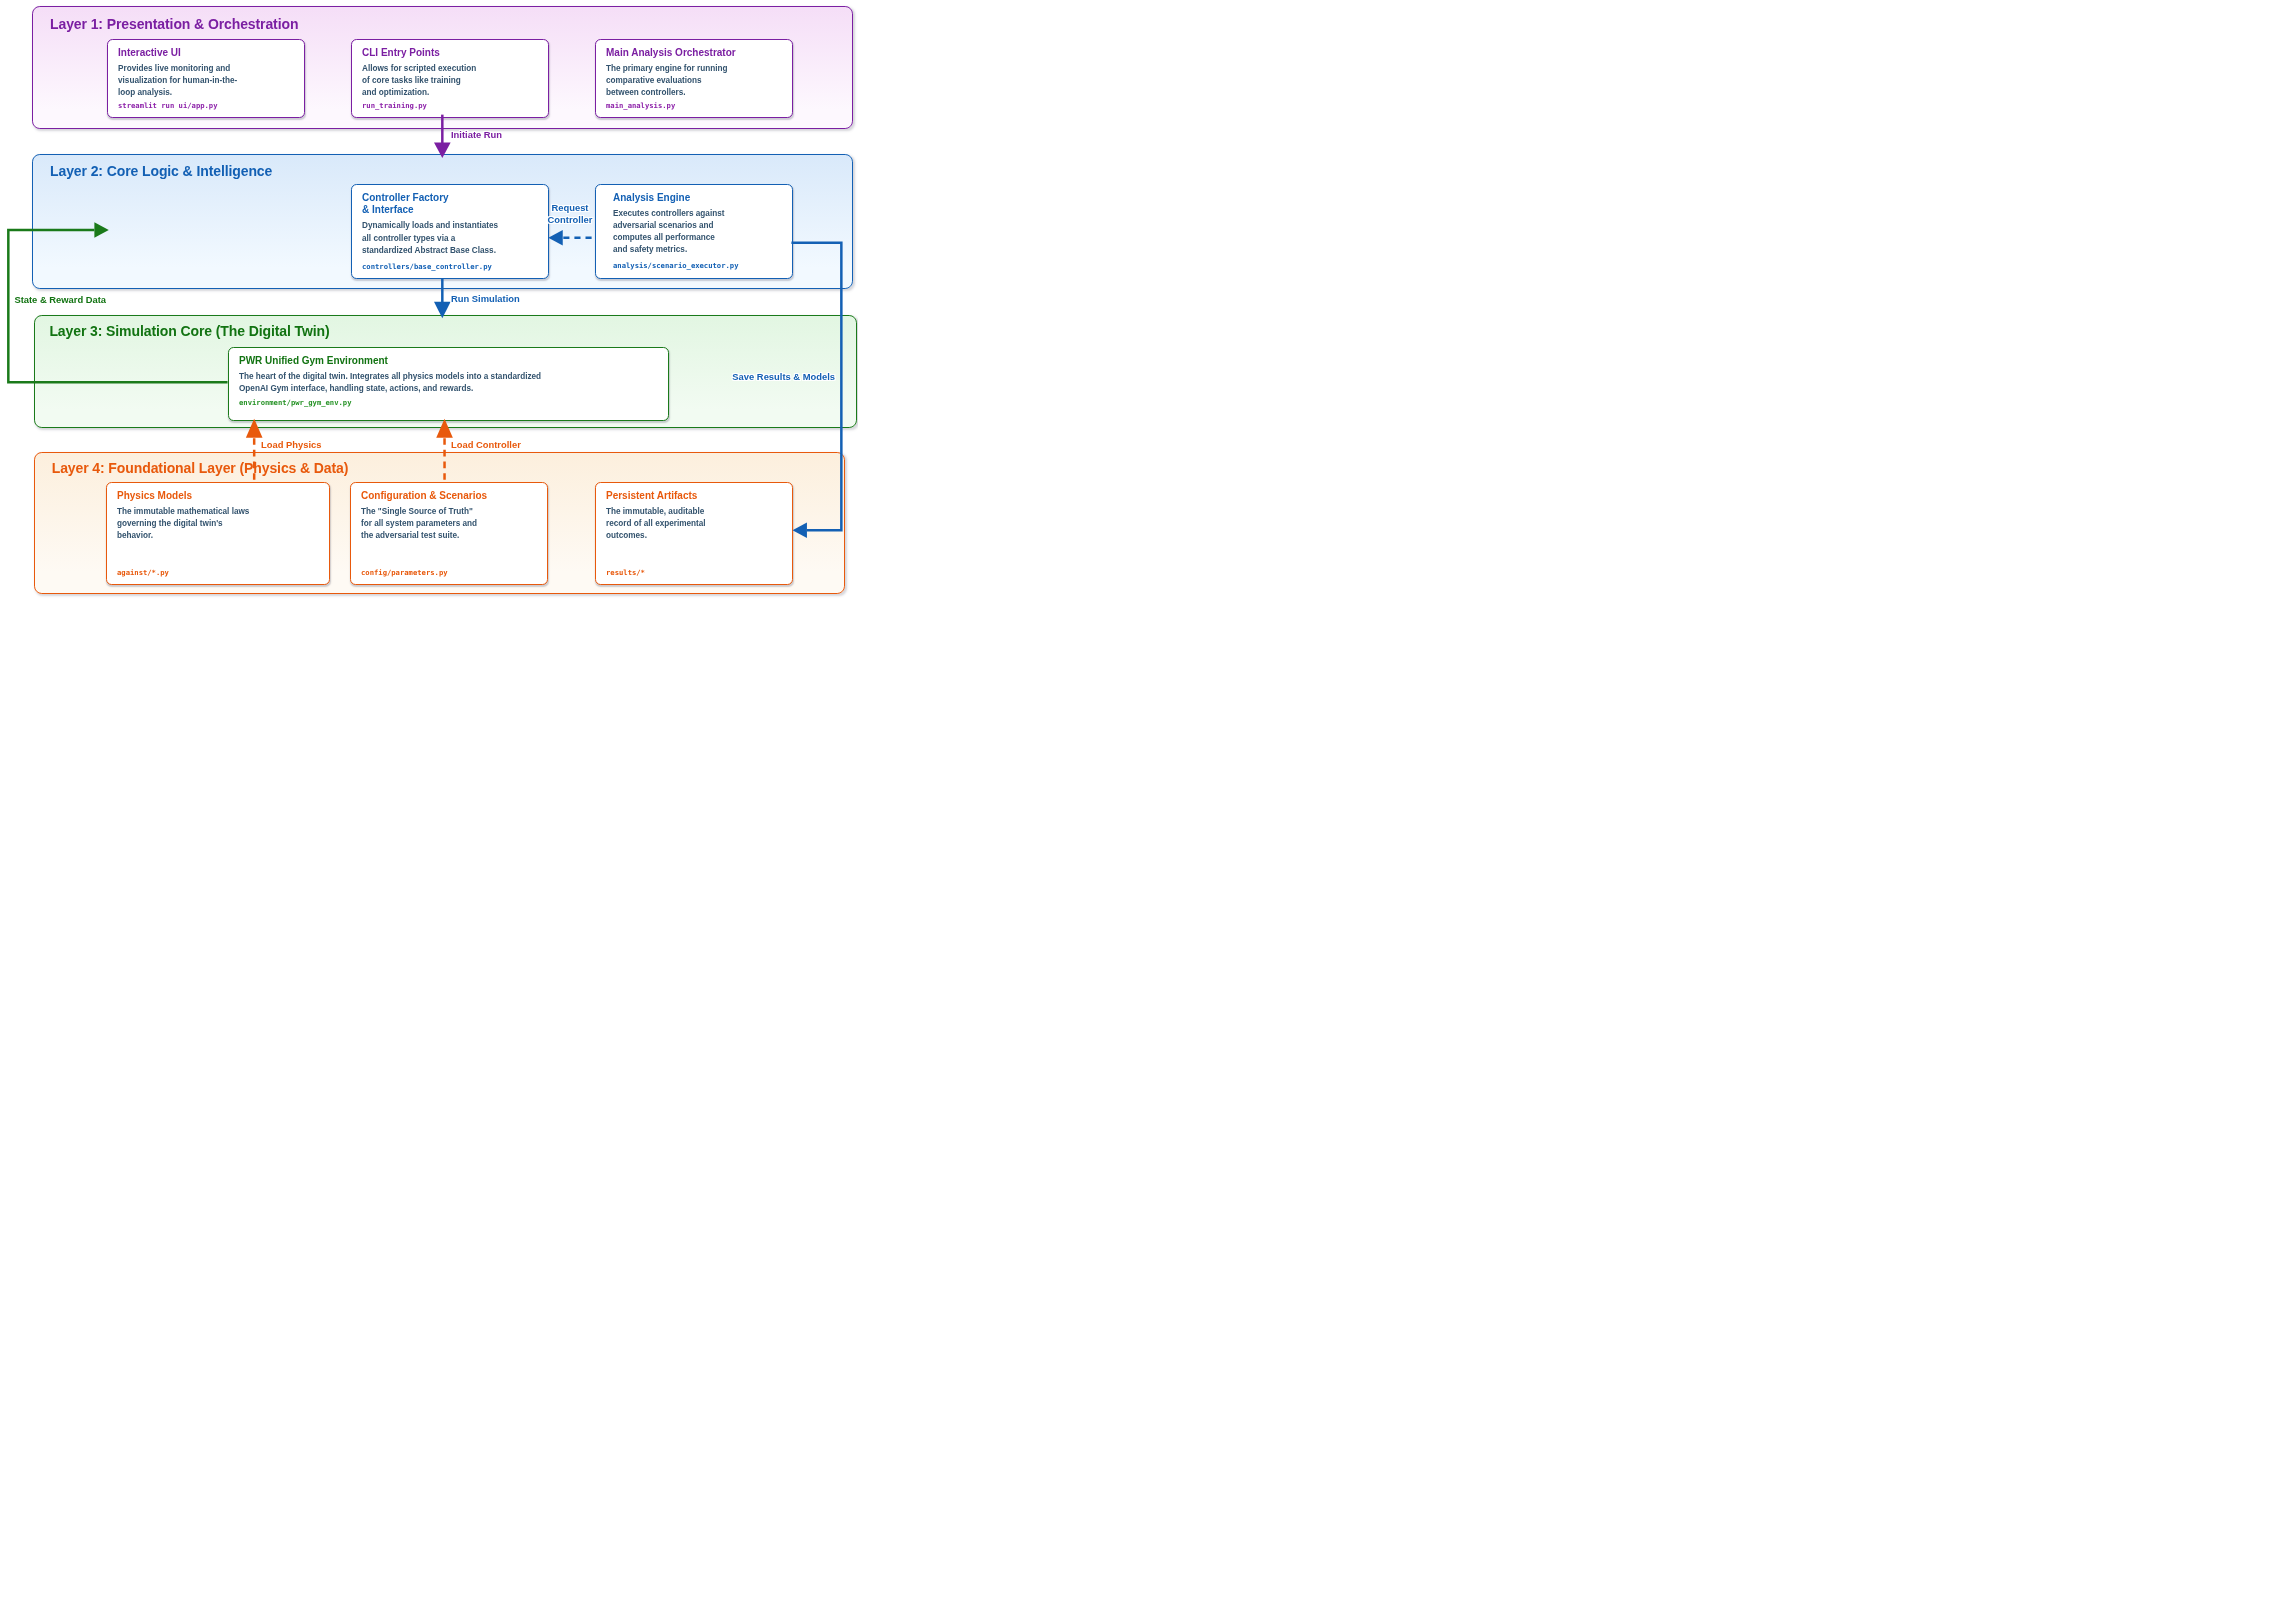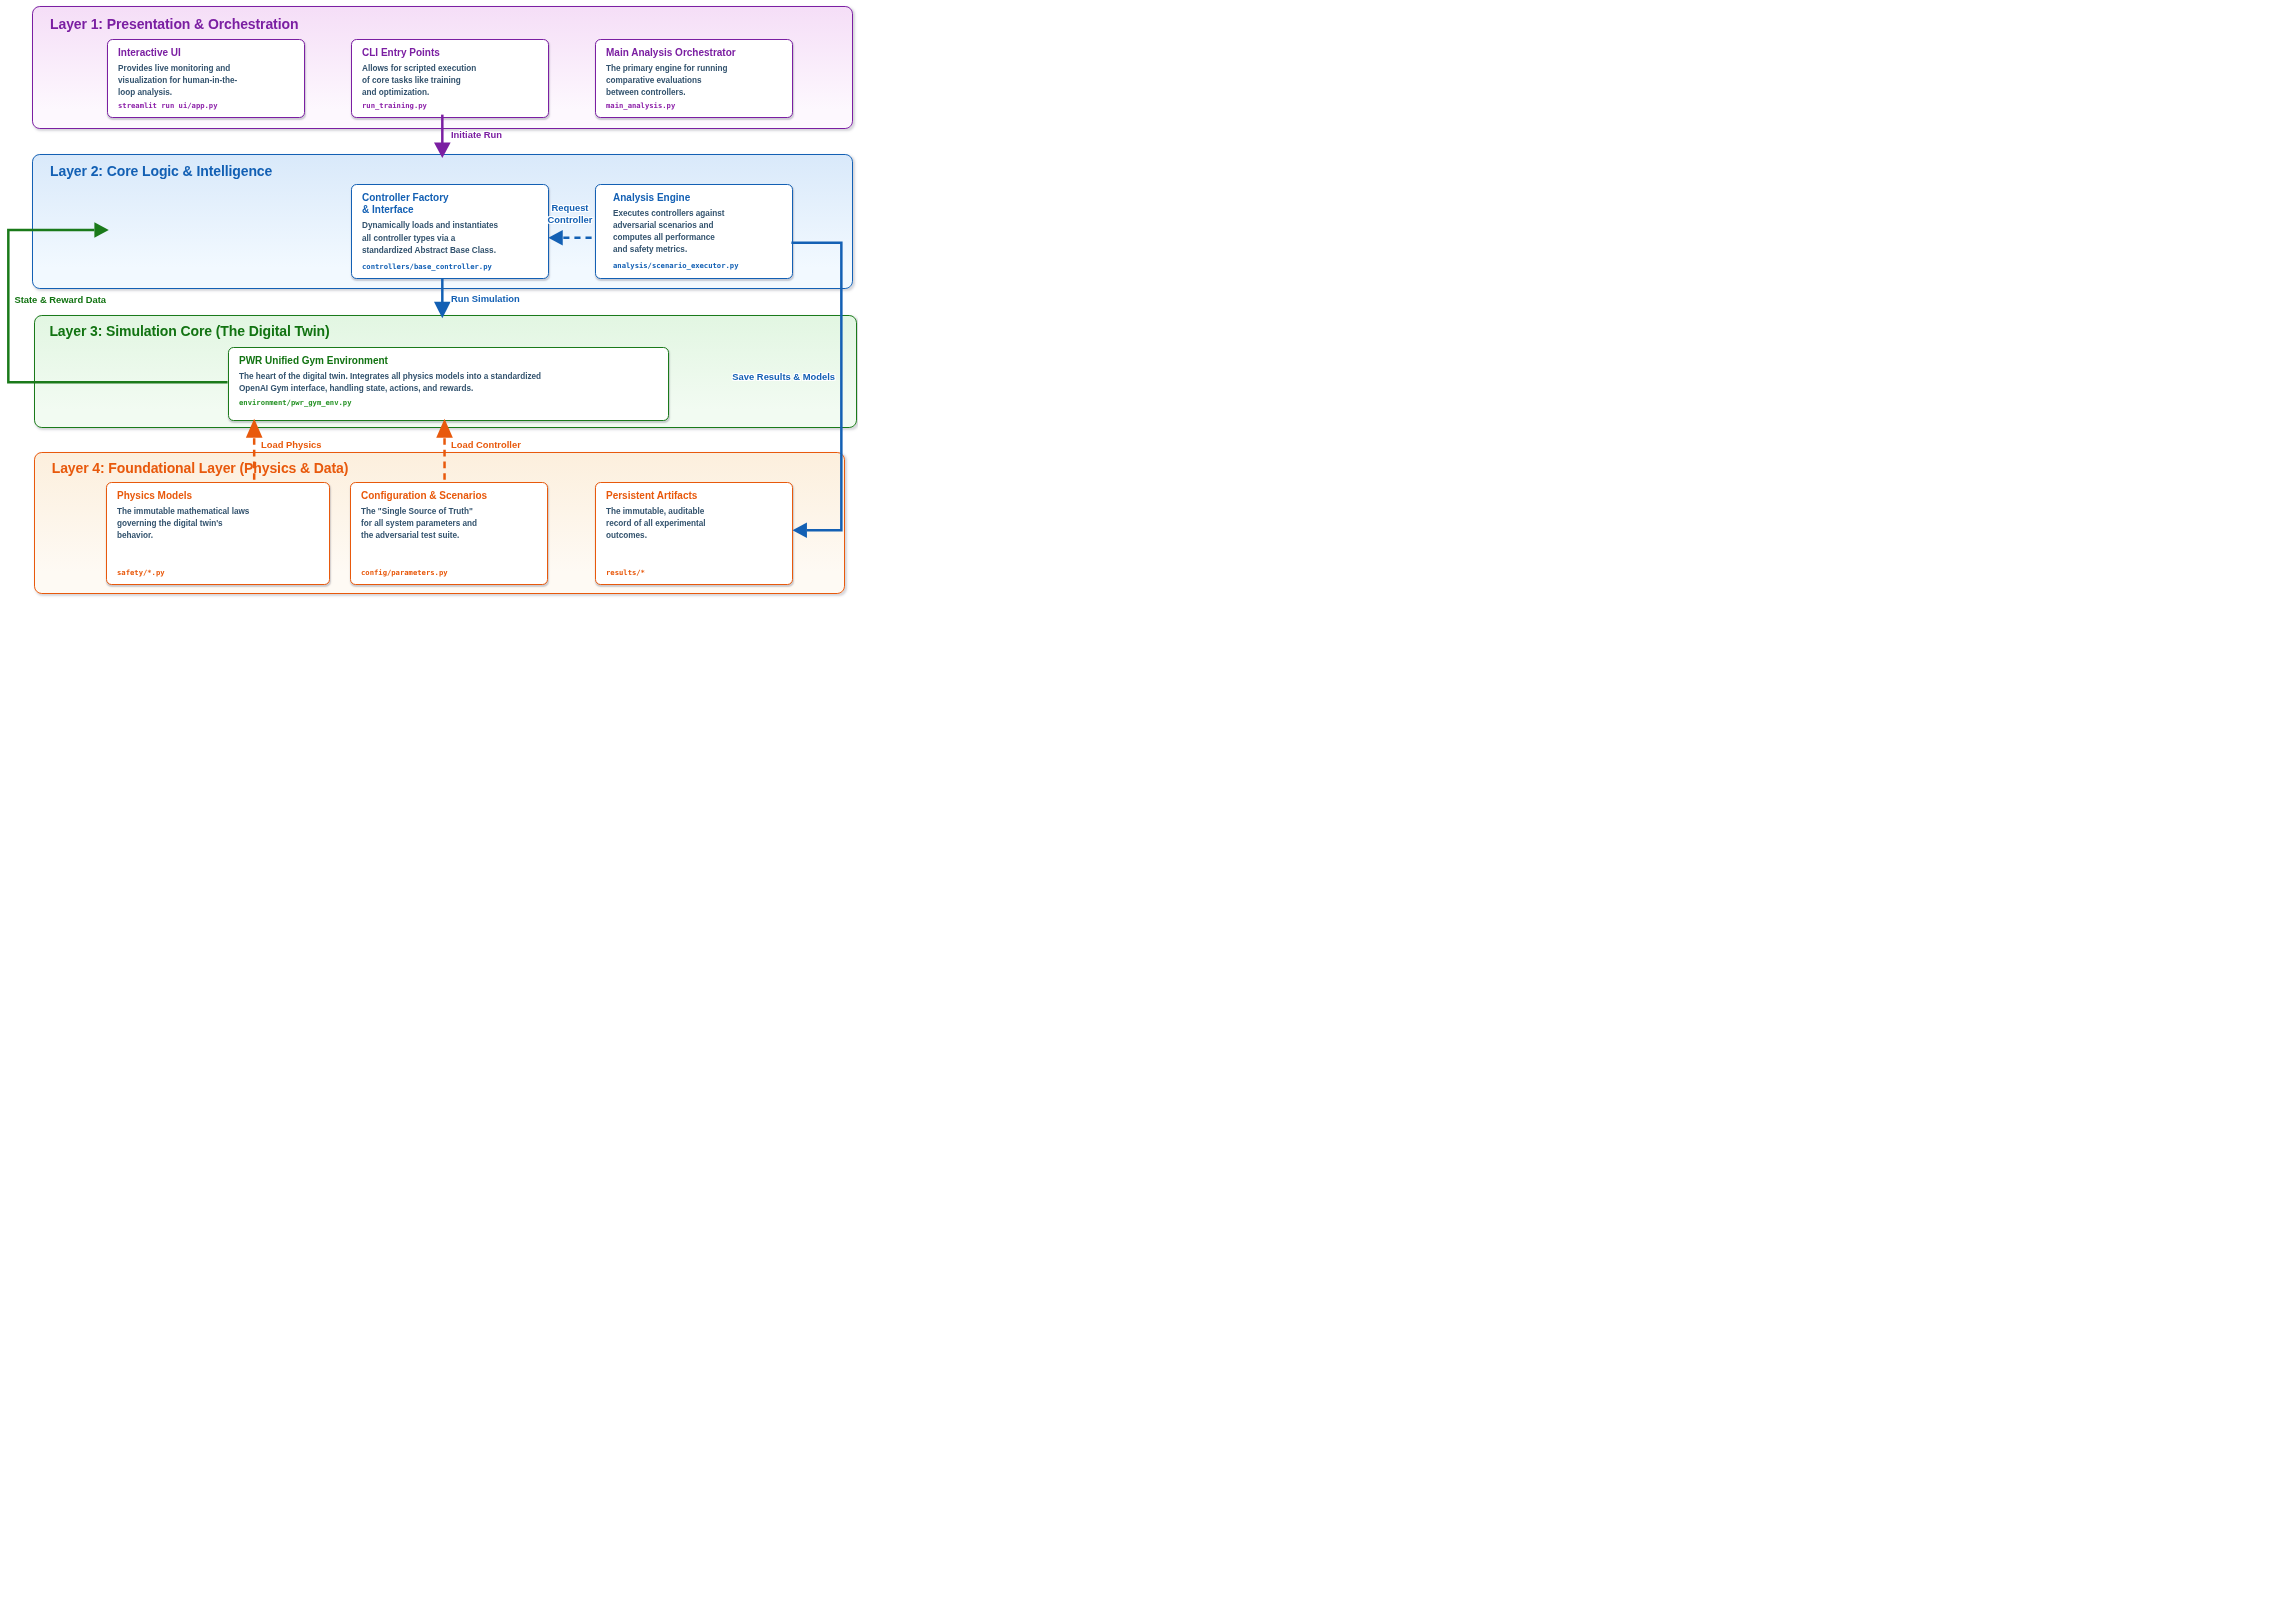--- a/index.html
+++ b/index.html
@@ -112,21 +112,21 @@
     </div>
   </div>
 
   <div class="layer l4">
     <div class="layer-title t-orange" style="left:16.7px;top:7.2px;">Layer 4: Foundational Layer (Physics &amp; Data)</div>
     <div class="node n-orange" style="left:71px;top:29px;width:224px;height:103px;">
       <div class="box-title t-orange">Physics Models</div>
       <div class="box-desc">The immutable mathematical laws
 governing the digital twin's
 behavior.</div>
-      <div class="box-code c-orange pin-bottom">safety/*.py</div>
+      <div class="box-code c-orange pin-bottom">against/*.py</div>
     </div>
     <div class="node n-orange" style="left:315px;top:29px;width:198px;height:103px;">
       <div class="box-title t-orange">Configuration &amp; Scenarios</div>
       <div class="box-desc">The "Single Source of Truth"
 for all system parameters and
 the adversarial test suite.</div>
       <div class="box-code c-orange pin-bottom">config/parameters.py</div>
     </div>
     <div class="node n-orange" style="left:560px;top:29px;width:198px;height:103px;">
       <div class="box-title t-orange">Persistent Artifacts</div>

